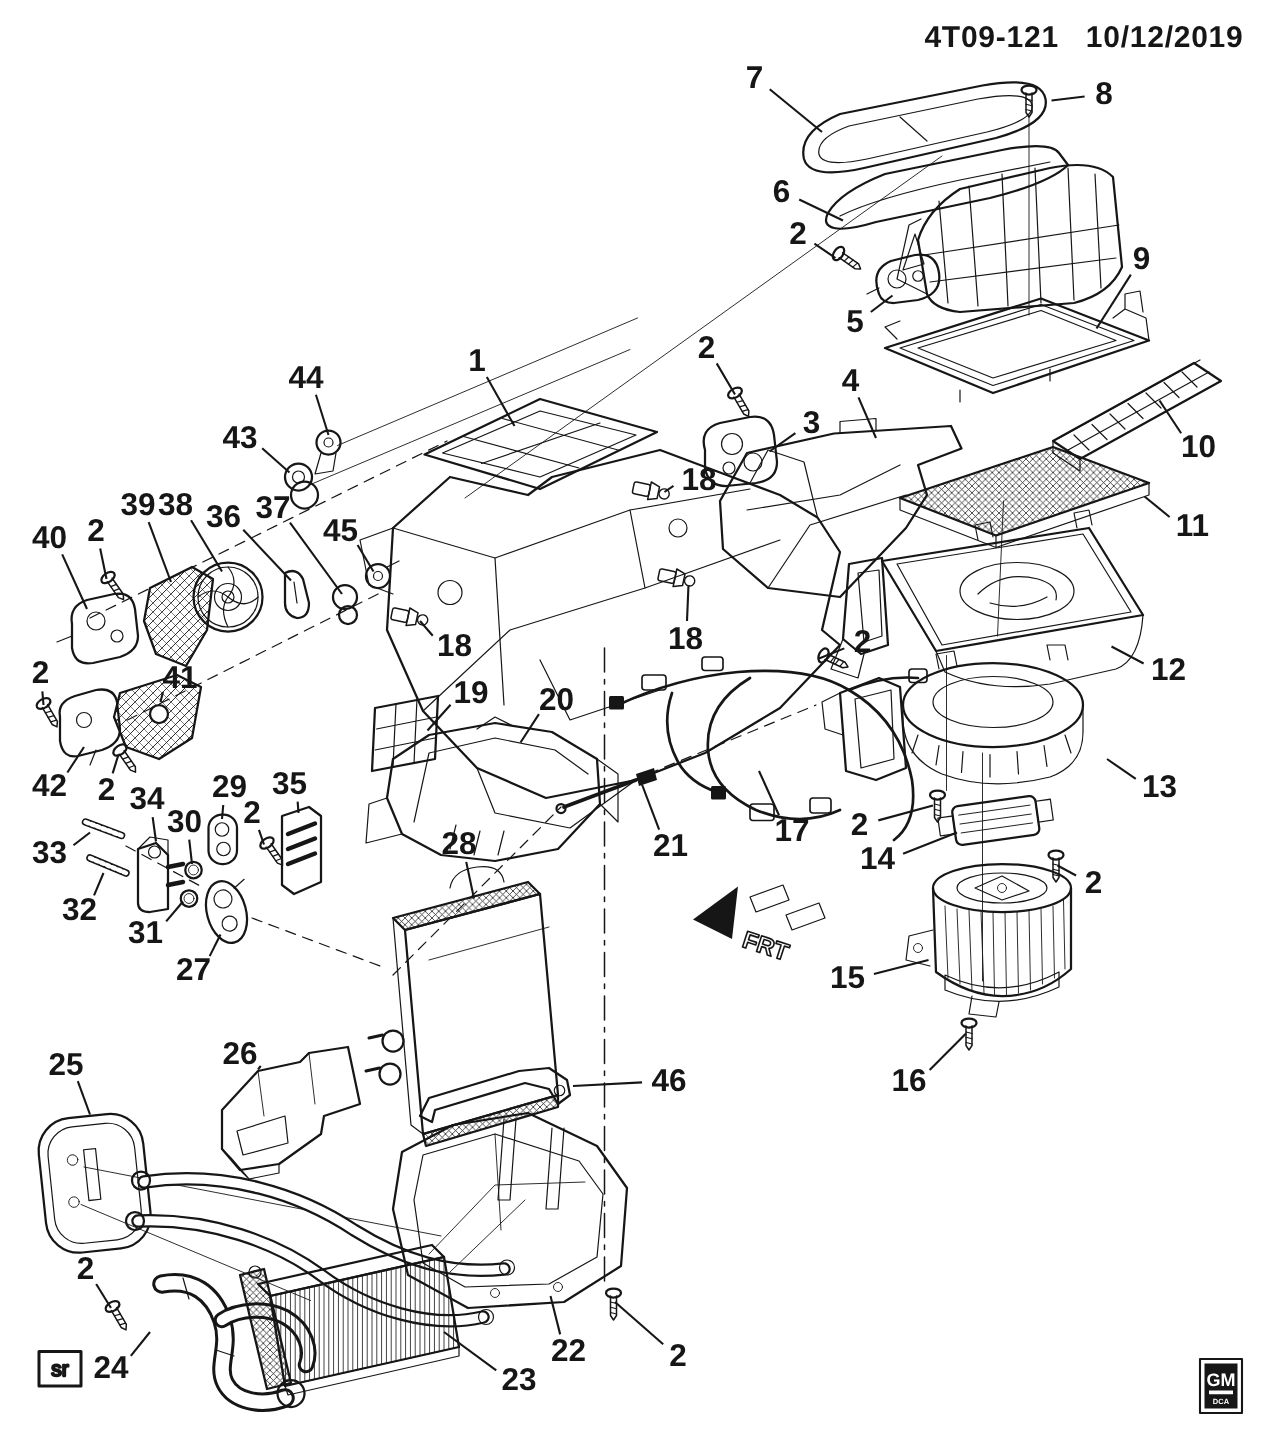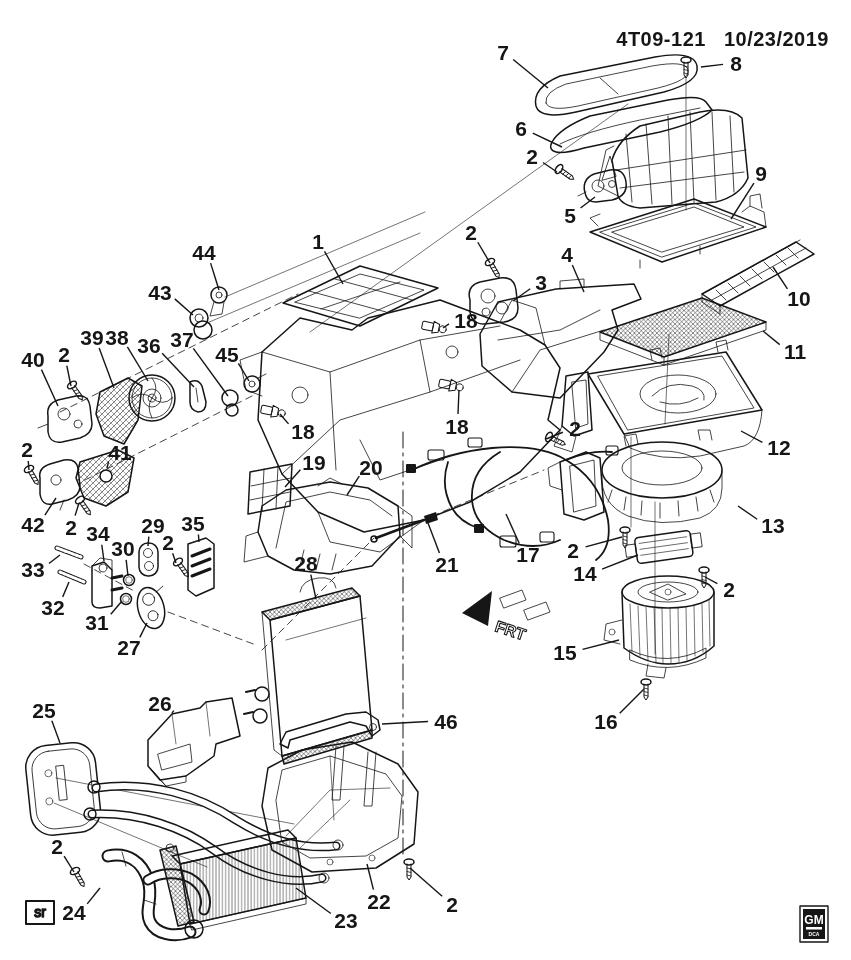--- a/index.html
+++ b/index.html
@@ -1,37 +1,37 @@
 <!DOCTYPE html>
 <html><head>
 <meta charset="utf-8">
 <style>
   html,body{margin:0;padding:0;background:#ffffff;}
   body{width:851px;height:960px;position:relative;font-family:"Liberation Sans",sans-serif;overflow:hidden;}
-  .header{position:absolute;top:28px;right:22px;display:flex;gap:18px;
+  .header{position:absolute;top:14px;right:22px;display:flex;gap:18px;
           font:700 20px "Liberation Sans",sans-serif;color:#161616;letter-spacing:.5px;}
   svg{display:block}
   .art{stroke:#161616;fill:none;stroke-width:1.5;stroke-linejoin:round;stroke-linecap:round;}
   .thin{stroke-width:.8}
   .hair{stroke-width:.6}
   .fill{fill:#161616;stroke:none}
   [data-name="callouts-layer"] line{stroke:#161616;stroke-width:1.4;}
   [data-name="callouts-layer"] text{font:700 21px "Liberation Sans",sans-serif;fill:#161616;
       text-anchor:middle;dominant-baseline:central;}
   .stamp-text{font:400 14px "Liberation Sans",sans-serif;fill:#161616;text-anchor:middle;}
   .gm-text{font:700 12px "Liberation Sans",sans-serif;fill:#fff;text-anchor:middle;stroke:none;}
   .gm-sub{font:700 5px "Liberation Sans",sans-serif;fill:#fff;text-anchor:middle;stroke:none;}
   .frt-text{font:700 16px "Liberation Sans",sans-serif;fill:#fff;stroke:#161616;stroke-width:1.1;}
 </style>
 </head>
 <body>
 
 <div class="header" data-name="drawing-header">
   <span data-name="drawing-number">4T09-121</span>
-  <span data-name="drawing-date">10/23/2019</span>
+  <span data-name="drawing-date">10/12/2019</span>
 </div>
 
 <svg id="diagram" data-name="exploded-parts-diagram" width="851" height="960" viewBox="0 0 851 960">
   <defs>
     <pattern id="xh" width="4.5" height="4.5" patternUnits="userSpaceOnUse">
       <path d="M0,4.5 L4.5,0 M0,0 L4.5,4.5" stroke="#161616" stroke-width=".5"></path>
     </pattern>
     <pattern id="vl" width="3.2" height="6" patternUnits="userSpaceOnUse">
       <path d="M1.6,0 V6" stroke="#161616" stroke-width=".55"></path>
     </pattern>

